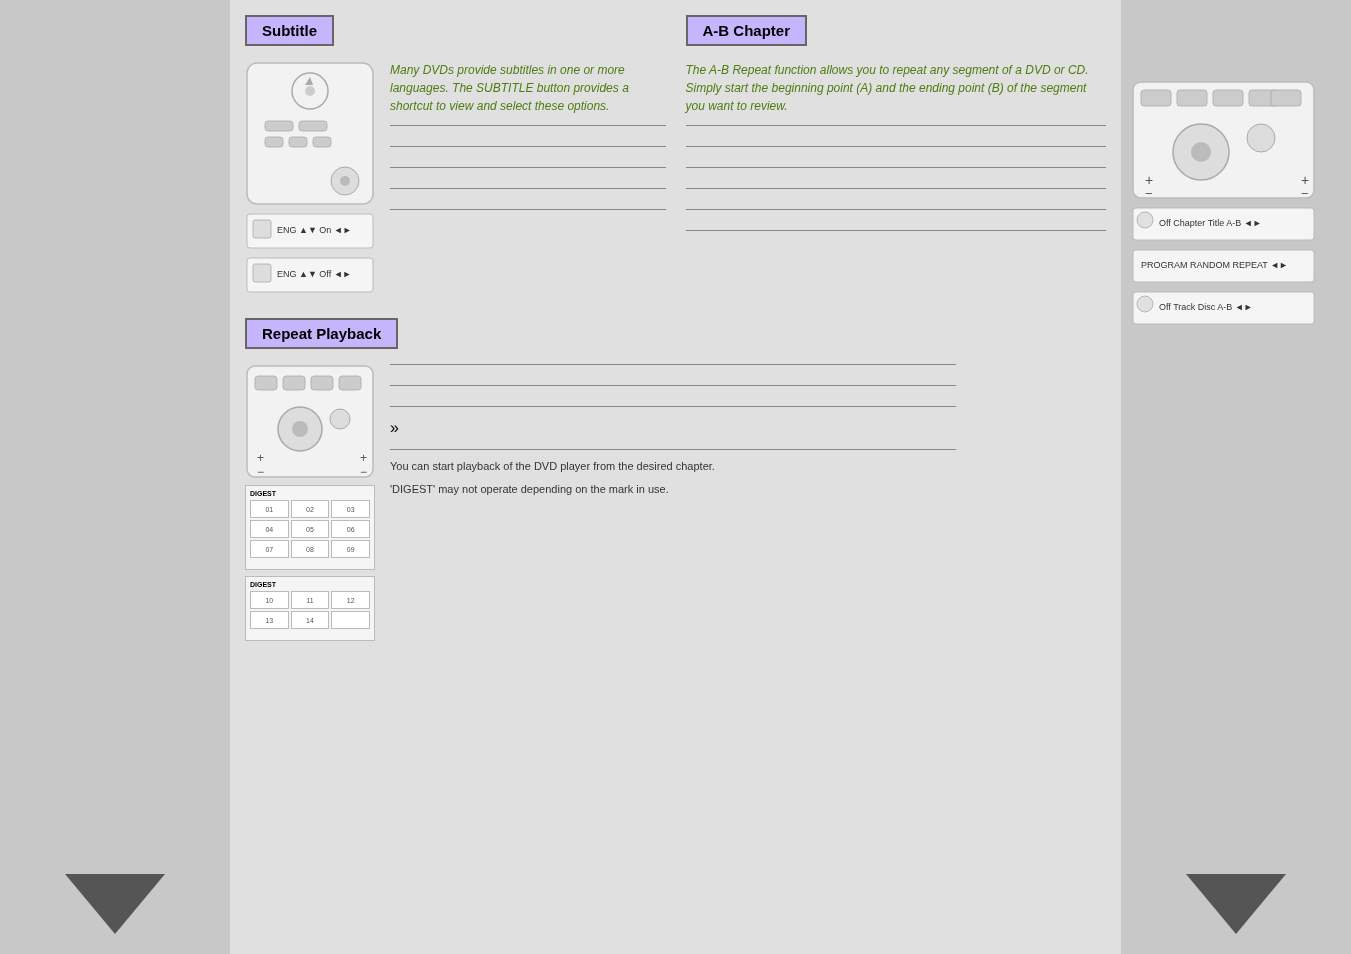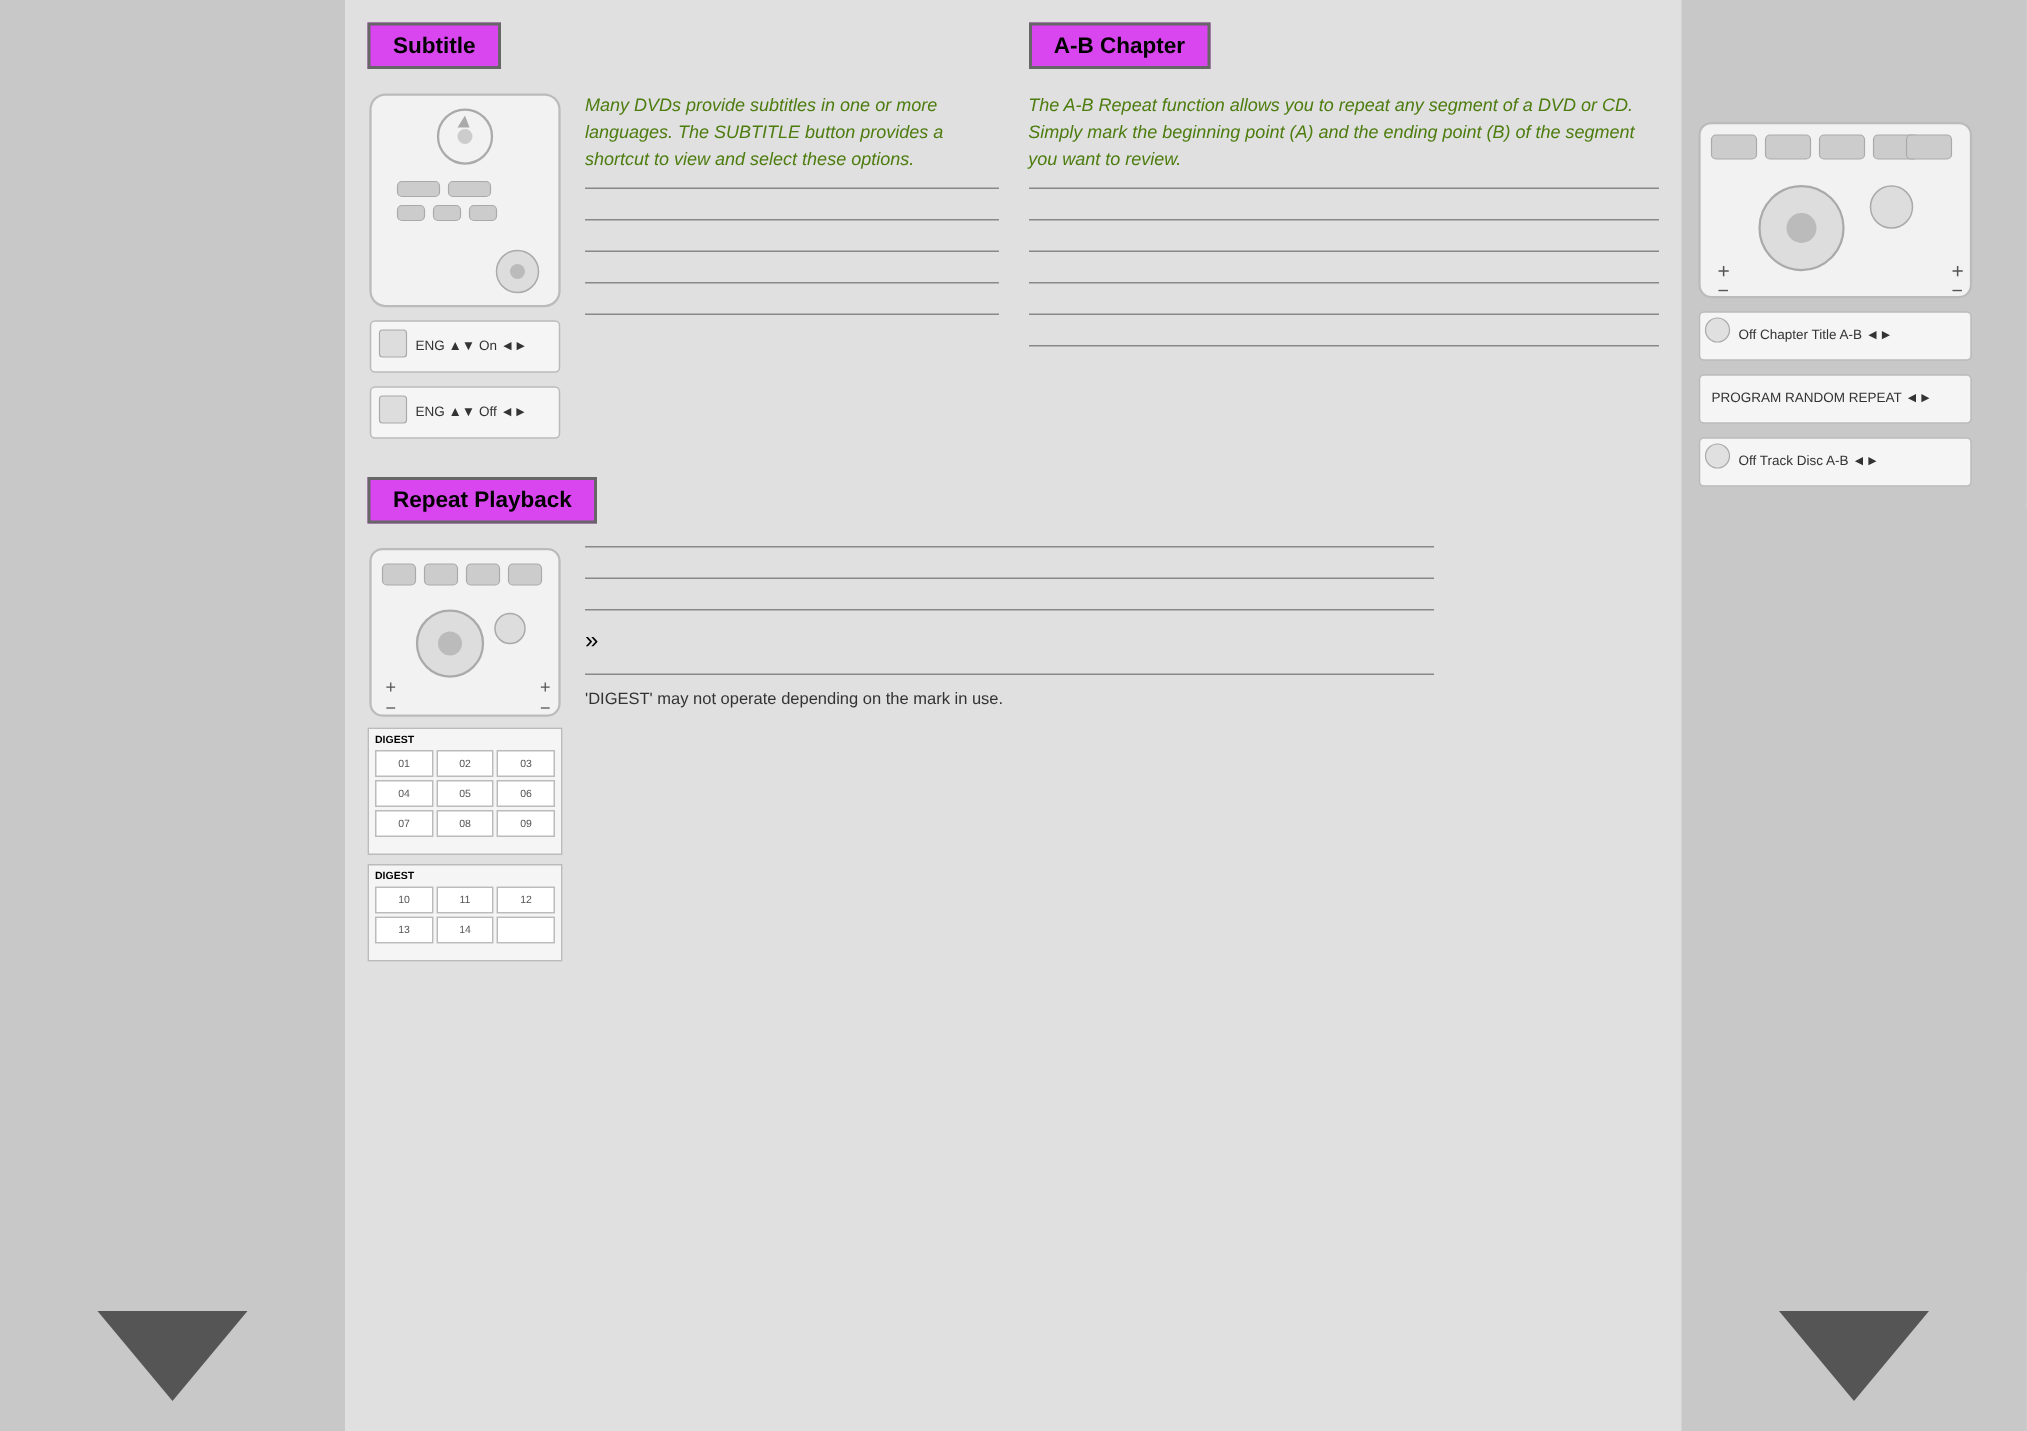--- a/index.html
+++ b/index.html
@@ -116,21 +116,21 @@
       background: #e0e0e0;
       overflow: hidden;
     }
 
     .section-title-box {
       border: 2px solid #666;
       padding: 5px 15px;
       display: inline-block;
       font-weight: bold;
       font-size: 15px;
-      background: #d946ef;
+      background: #c4b5fd;
       margin-bottom: 15px;
     }
 
     
     .svg-remote-top {
       display: block;
       margin-bottom: 6px;
     }
 
     .svg-remote-strip {
@@ -219,21 +219,21 @@
             <hr class="divider-line" style="margin-top:20px;">
           </div>
         </div>
       </div>
 
       <div style="flex: 1;">
         <div class="section-title-box">A-B Chapter</div>
         <div class="content-inner">
 
           <div class="text-col">
-            <p class="section-description">The A-B Repeat function allows you to repeat any segment of a DVD or CD. Simply mark the beginning point (A) and the ending point (B) of the segment you want to review.</p>
+            <p class="section-description">The A-B Repeat function allows you to repeat any segment of a DVD or CD. Simply start the beginning point (A) and the ending point (B) of the segment you want to review.</p>
             <hr class="divider-line">
             <hr class="divider-line" style="margin-top:20px;">
             <hr class="divider-line" style="margin-top:20px;">
             <hr class="divider-line" style="margin-top:20px;">
             <hr class="divider-line" style="margin-top:20px;">
             <hr class="divider-line" style="margin-top:20px;">
           </div>
         </div>
       </div>
 
@@ -294,20 +294,21 @@
 
         <div class="text-col">
           <hr class="divider-line" style="margin-top:0;">
           <hr class="divider-line" style="margin-top:20px;">
           <hr class="divider-line" style="margin-top:20px;">
           <div style="display:flex; align-items:center; margin: 12px 0;">
             <span style="font-size:16px; margin-right:8px;">»</span>
           </div>
           <hr class="divider-line" style="margin-top:4px;">
           <div class="note-text">
+            <p>You can start playback of the DVD player from the desired chapter.</p>
             <p>'DIGEST' may not operate depending on the mark in use.</p>
           </div>
         </div>
 
         <div style="width:140px; flex-shrink:0;">
           
         </div>
       </div>
     </div>
 

